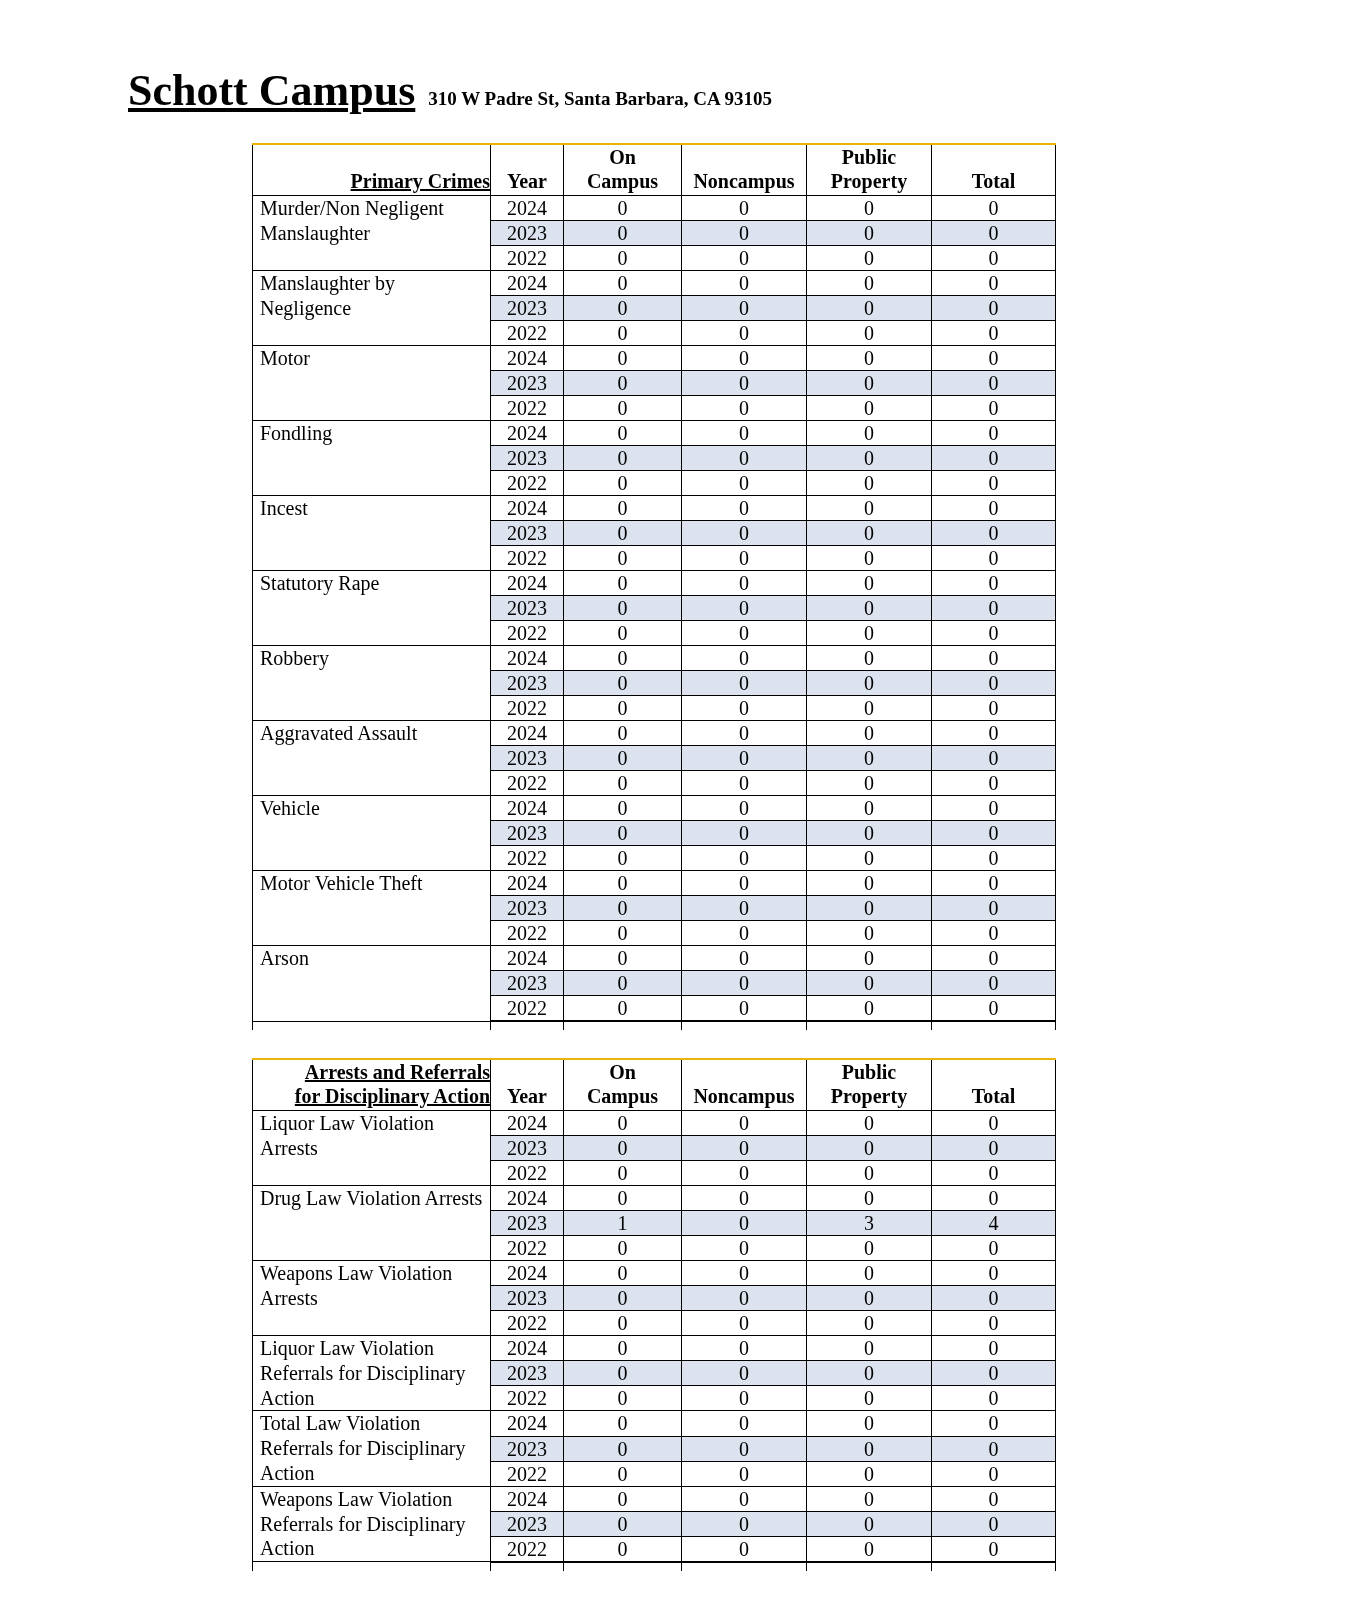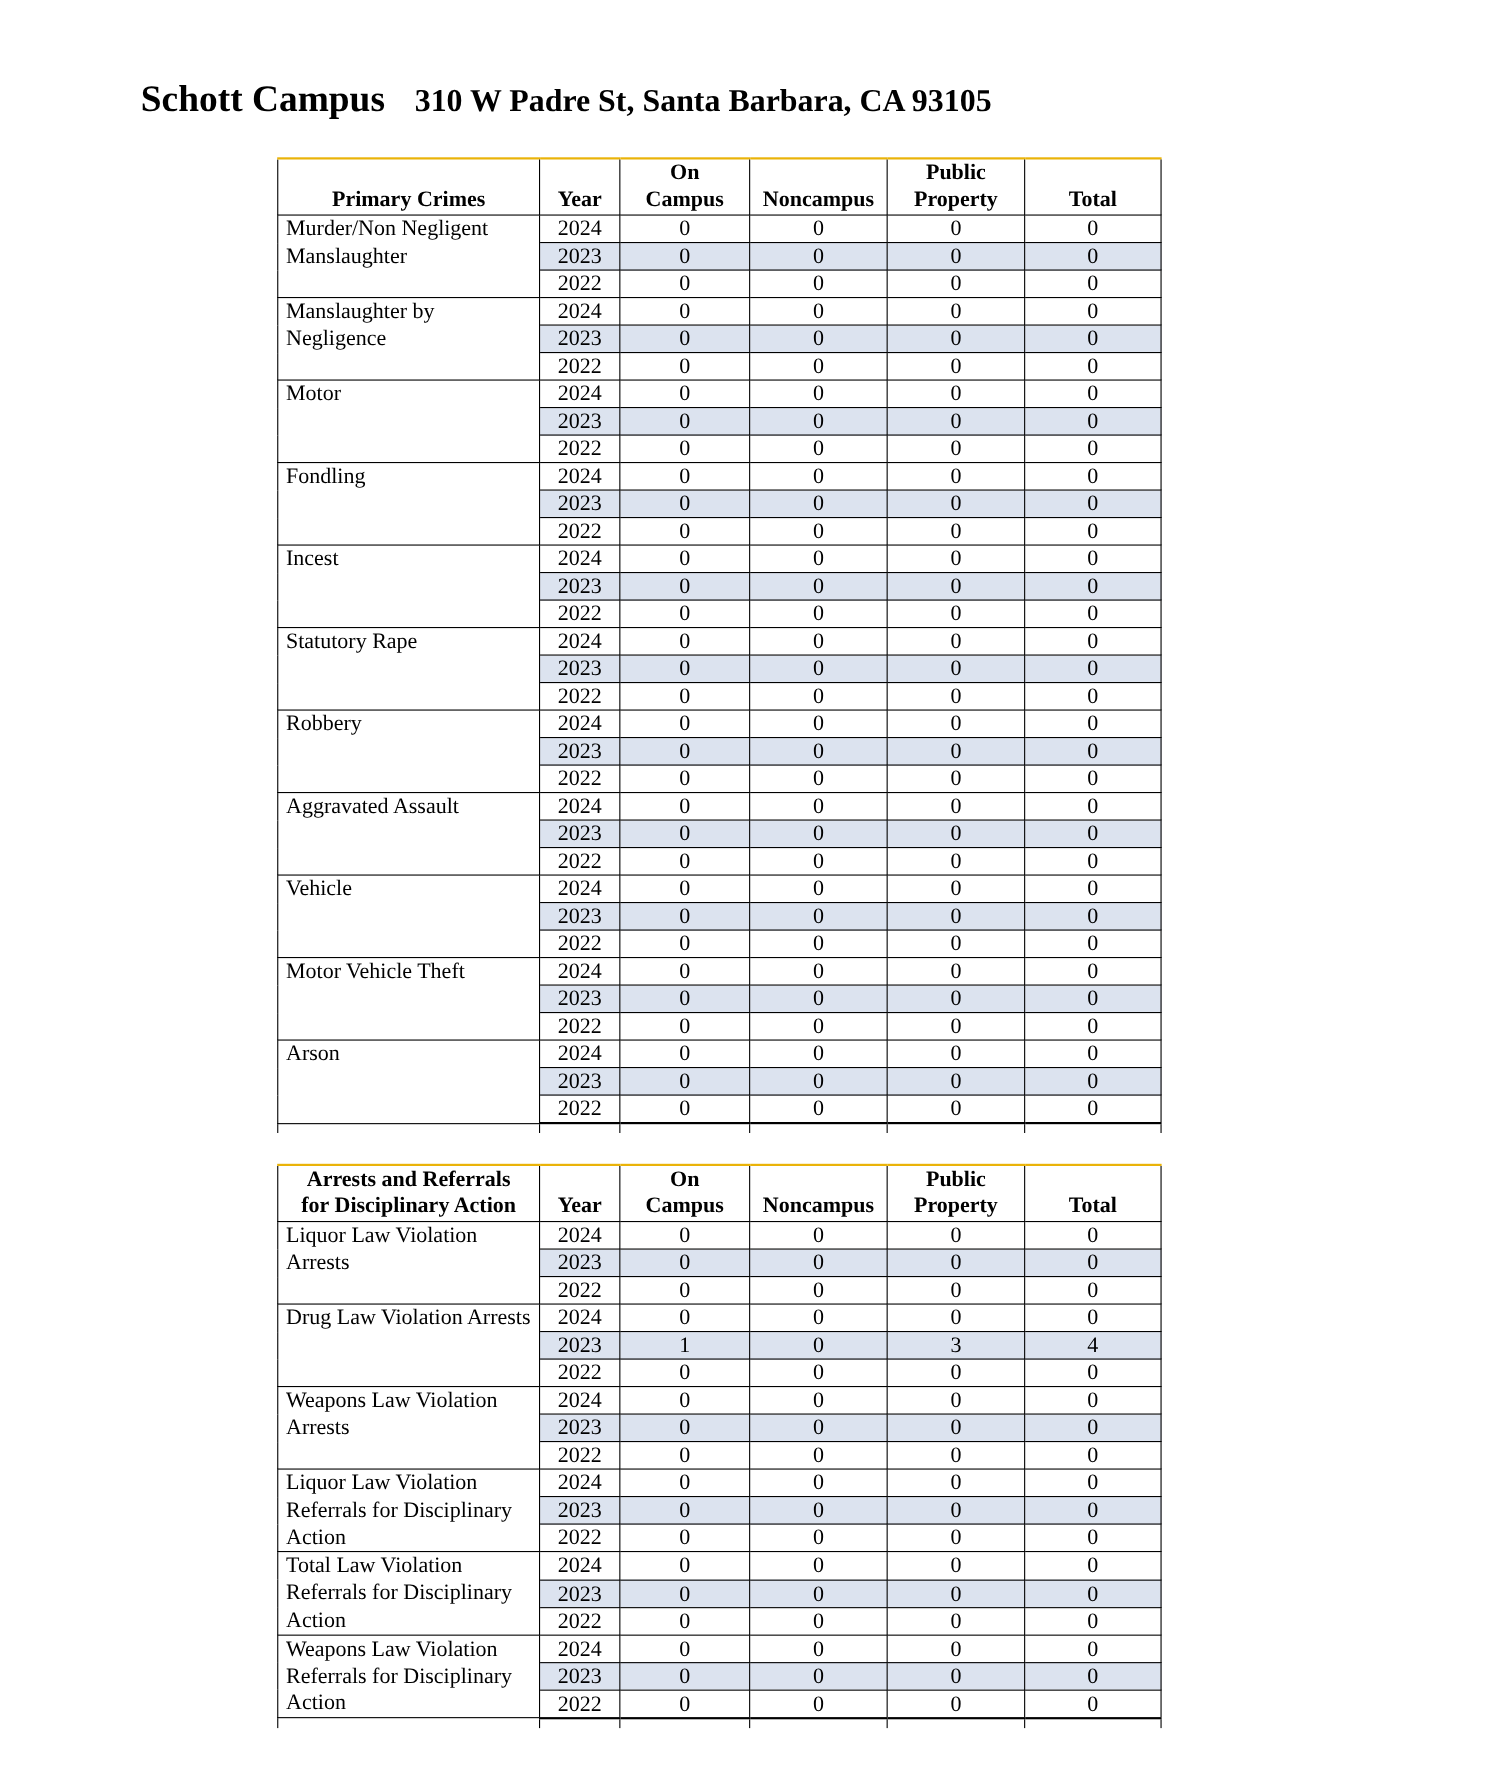--- a/index.html
+++ b/index.html
@@ -16,22 +16,22 @@
     background: #ffffff;
     overflow: hidden;
   }
   
   #title {
     position: absolute;
     left: 128px;
     top: 48px;
     white-space: nowrap;
   }
-  #title .campus { font-size: 34px; line-height: 44px; }
-  #title .addr   { font-size: 29px; margin-left: 27px; }
+  #title .campus { font-size: 44px; line-height: 44px; text-decoration: underline; }
+  #title .addr   { font-size: 19px; margin-left: 13px; }
 
   
   .tbl-wrap { position: absolute; left: 252px; }
   #table-0-wrap { top: 143px; }
   #table-1-wrap { top: 1058px; }
 
   table.stats {
     border-collapse: collapse;
     table-layout: fixed;
     width: 803px;
@@ -52,22 +52,23 @@
   table.stats thead th {
     border-top: 2px solid #eab308;
     font-weight: bold;
     vertical-align: bottom;
     text-align: center;
     white-space: pre-line;
     line-height: 24px;
     padding-bottom: 2px;
   }
   table.stats thead th.corner {
-    text-align: center;
+    text-align: right;
     padding-left: 0;
+    text-decoration: underline;
   }
   table.stats tbody tr { height: 24.8px; }
   table.stats tbody td {
     text-align: center;
     vertical-align: middle;
     line-height: 24px;
   }
   table.stats tbody td.cat {
     text-align: left;
     vertical-align: top;

